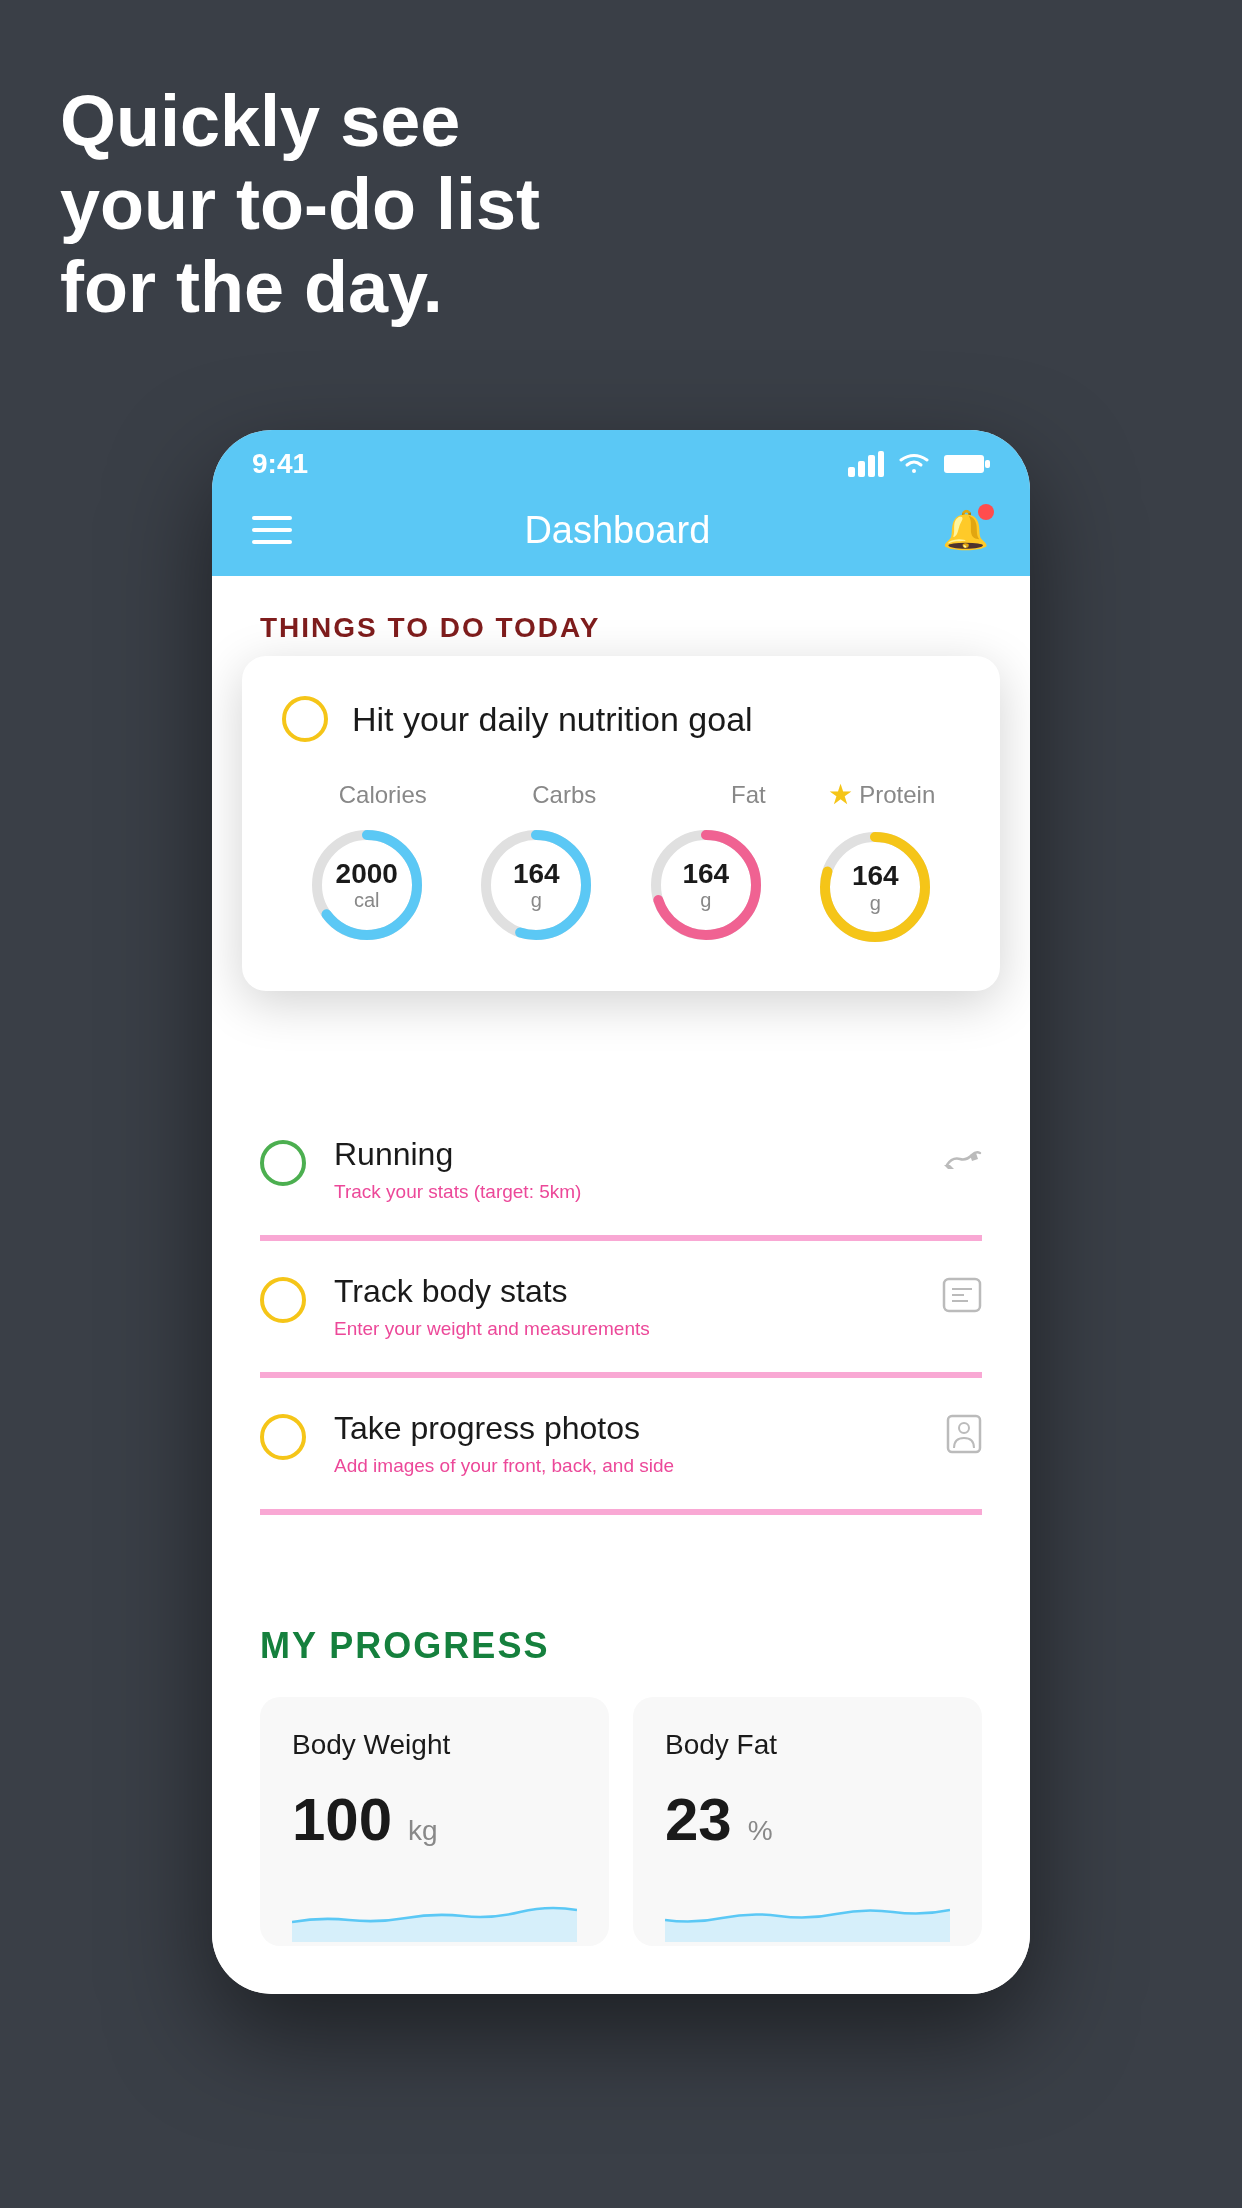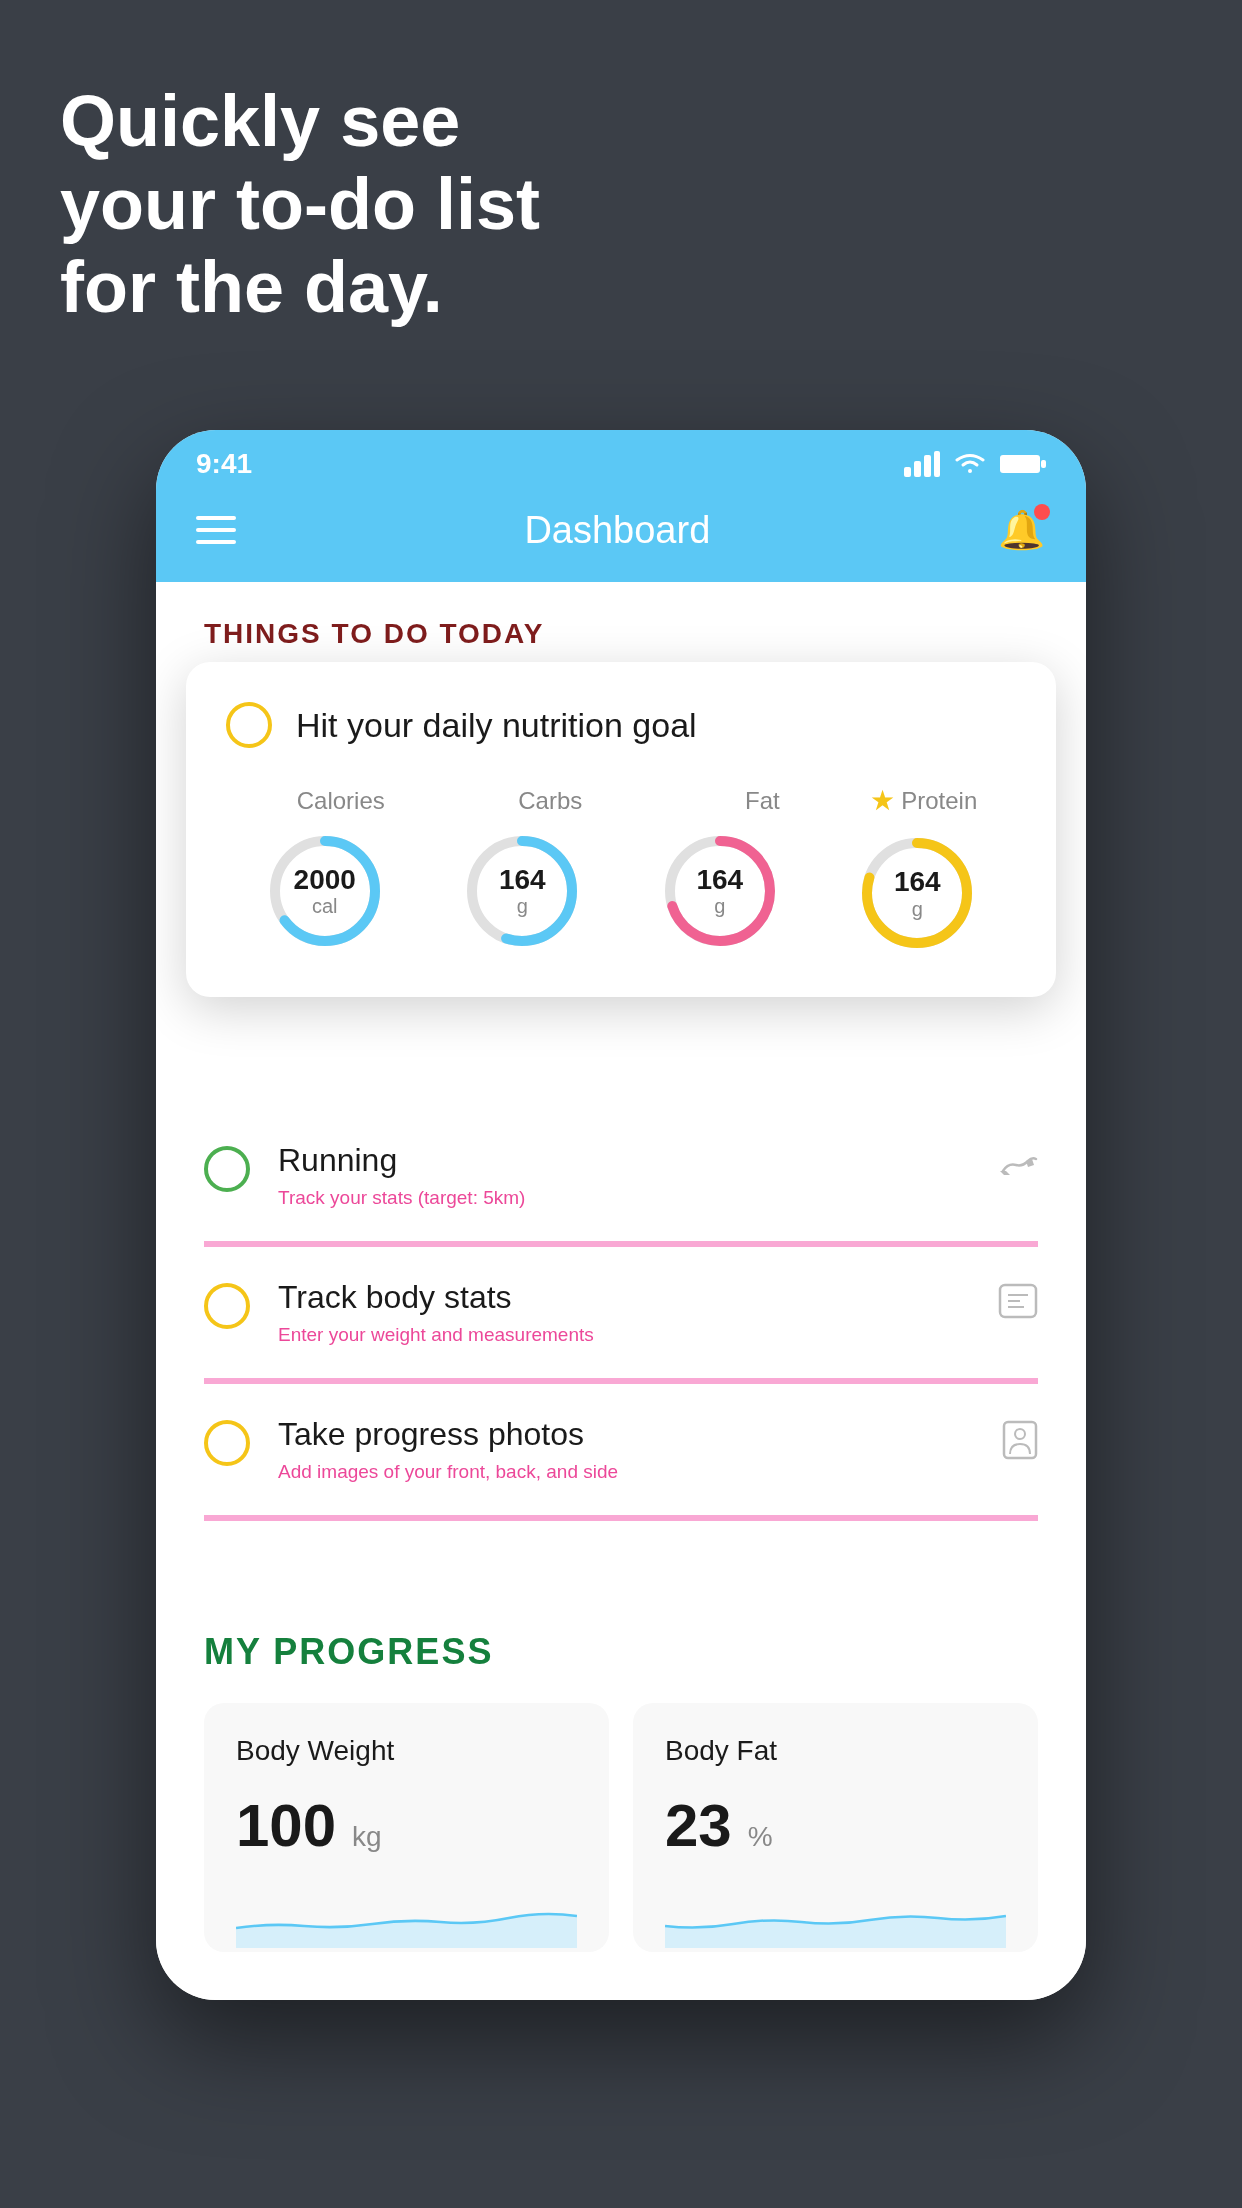--- a/index.html
+++ b/index.html
@@ -22,21 +22,21 @@
       font-weight: 800;
       line-height: 1.15;
     }
 
     
     .phone-wrapper {
       position: absolute;
       top: 430px;
       left: 50%;
       transform: translateX(-50%);
-      width: 930px;
+      width: 818px;
     }
 
     .phone {
       background: #f0f0f0;
       border-radius: 60px;
       overflow: hidden;
       box-shadow: 0 40px 100px rgba(0,0,0,0.5);
       position: relative;
     }
 
@@ -56,21 +56,21 @@
       align-items: center;
       gap: 12px;
     }
 
     
     .nav-bar {
       background: #5bc8f5;
       display: flex;
       justify-content: space-between;
       align-items: center;
-      padding: 20px 40px 30px;
+      padding: 20px 40px 24px;
     }
     .nav-title {
       color: #fff;
       font-size: 38px;
       font-weight: 500;
     }
     .hamburger {
       display: flex;
       flex-direction: column;
       gap: 8px;

